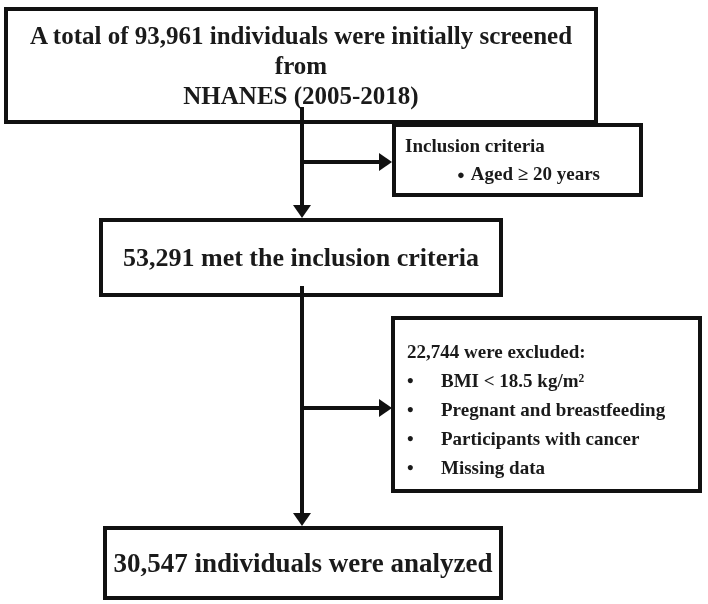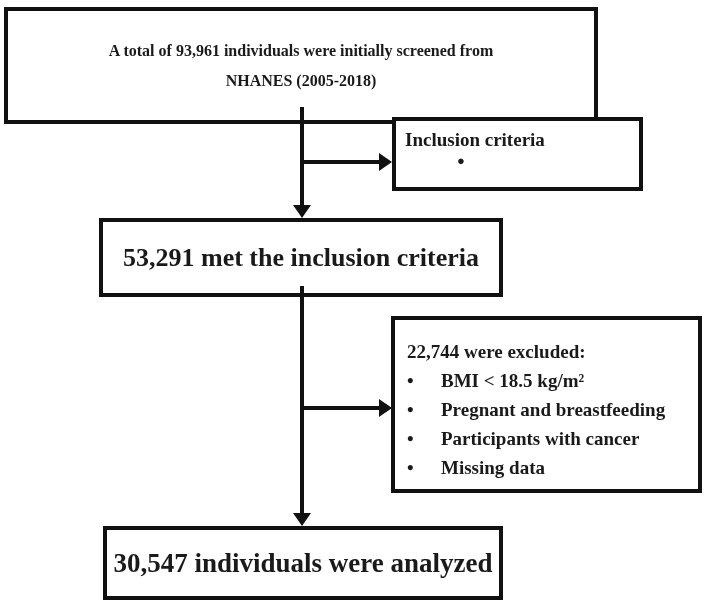--- a/index.html
+++ b/index.html
@@ -25,24 +25,24 @@
   }
   .center-box {
     display: flex;
     flex-direction: column;
     justify-content: center;
     align-items: center;
     text-align: center;
   }
   .top-box {
     left: 4px; top: 7px; width: 594px; height: 117px;
-    font-size: 16px; line-height: 30px;
+    font-size: 25px; line-height: 30px;
   }
   .inclusion-box {
-    left: 392px; top: 117px; width: 251px; height: 74px;
+    left: 392px; top: 123px; width: 251px; height: 74px;
     font-size: 19px; line-height: 28px;
     padding: 5px 9px;
   }
   .middle-box {
     left: 99px; top: 218px; width: 404px; height: 79px;
     font-size: 26px;
   }
   .exclusion-box {
     left: 391px; top: 316px; width: 311px; height: 177px;
     font-size: 19px; line-height: 29px;
@@ -113,20 +113,21 @@
 
   <div class="vline v1"></div>
   <div class="arrow-down a1"></div>
   <div class="hline h1"></div>
   <div class="arrow-right r1"></div>
 
   <div class="box inclusion-box">
     <div>Inclusion criteria</div>
     <div class="inc-item">
       <span class="bullet">●</span>
+      <span>Aged ≥ 20 years</span>
     </div>
   </div>
 
   <div class="box center-box middle-box">
     <div>53,291 met the inclusion criteria</div>
   </div>
 
   <div class="vline v2"></div>
   <div class="arrow-down a2"></div>
   <div class="hline h2"></div>

